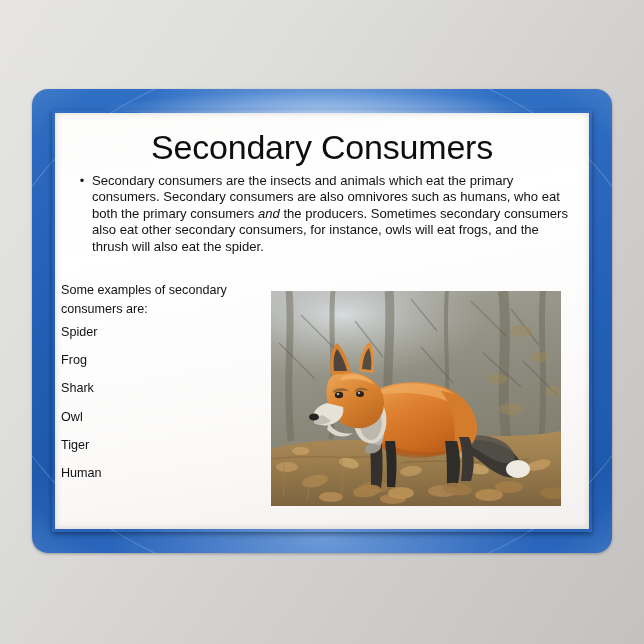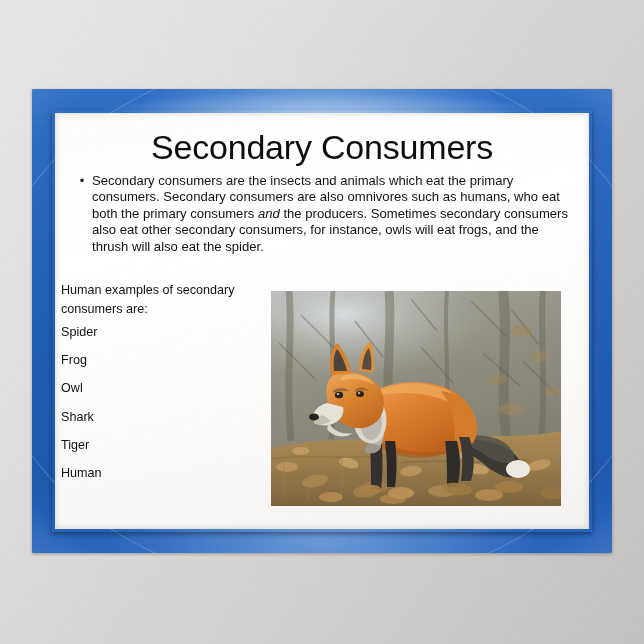--- a/index.html
+++ b/index.html
@@ -11,20 +11,21 @@
 
   
   #poster-frame {
     position:absolute; left:32px; top:89px; width:580px; height:464px;
     background:
       radial-gradient(ellipse 300px 120px at 50% 6%, rgba(190,214,245,.55) 0%, rgba(190,214,245,0) 62%),
       radial-gradient(ellipse 330px 140px at 50% 97%, rgba(175,205,243,.50) 0%, rgba(175,205,243,0) 65%),
       linear-gradient(180deg,#2f6fc4 0%,#2a67bd 18%,#2260b5 50%,#1e59ad 82%,#2a66bc 100%);
     box-shadow:0 1px 3px rgba(0,0,0,.30);
     overflow:hidden;
+    border-radius:16px;
   }
   
   #frame-sheen-outer {
     position:absolute; left:-122px; top:-96px; width:824px; height:656px;
     border-radius:50%;
     border:2px solid rgba(255,255,255,.17);
     background:radial-gradient(ellipse at 50% 50%, rgba(255,255,255,0) 63%, rgba(255,255,255,.10) 72%, rgba(255,255,255,0) 86%);
     pointer-events:none;
   }
   #frame-sheen-inner {
@@ -110,27 +111,27 @@
   <div id="slide-bevel">
     <div id="slide">
 
       <h1 id="slide-title">Secondary Consumers</h1>
 
       <div id="body-block">
         <div id="body-bullet">•</div>
         <p id="body-text"><span>Secondary consumers are the insects and animals which eat the primary consumers. Secondary consumers are also omnivores such as humans, who eat both the primary consumers </span><span class="em">and</span><span> the producers. Sometimes secondary consumers also eat other secondary consumers, for instance, owls will eat frogs, and the thrush will also eat the spider.</span></p>
       </div>
 
-      <p id="examples-intro">Human examples of secondary consumers are:</p>
+      <p id="examples-intro">Some examples of secondary consumers are:</p>
 
       <ul id="examples-list">
         <li>Spider</li>
         <li>Frog</li>
+        <li>Shark</li>
         <li>Owl</li>
-        <li>Shark</li>
         <li>Tiger</li>
         <li>Human</li>
       </ul>
 
       <div id="fox-photo">
         <svg viewBox="0 0 290 215" preserveAspectRatio="none">
           <defs>
             <linearGradient id="gBg" x1="0" y1="0" x2="0.3" y2="1">
               <stop offset="0%" stop-color="#b9bcbb"></stop>
               <stop offset="22%" stop-color="#9b9a8e"></stop>

